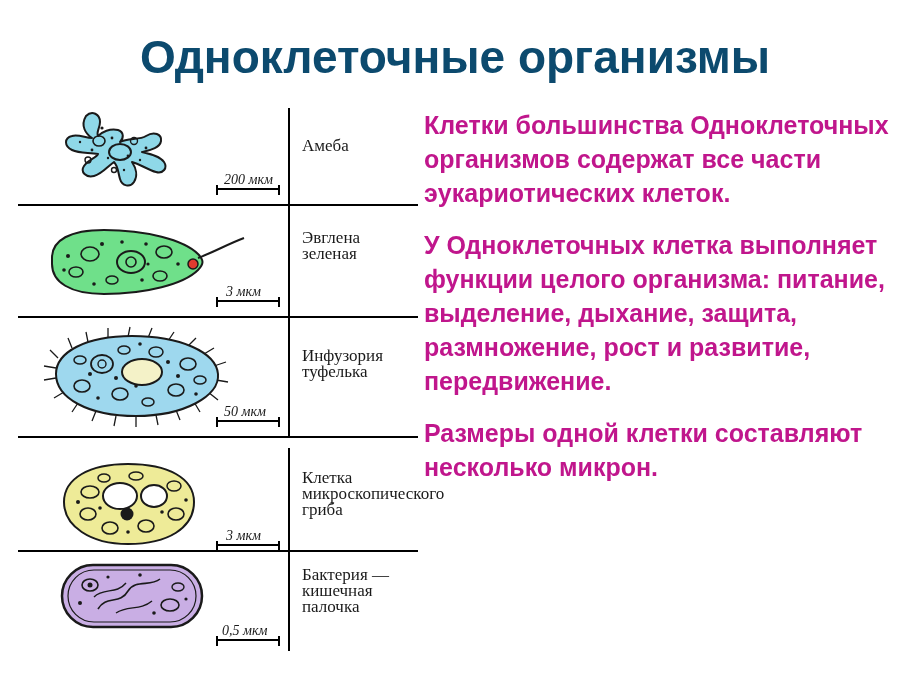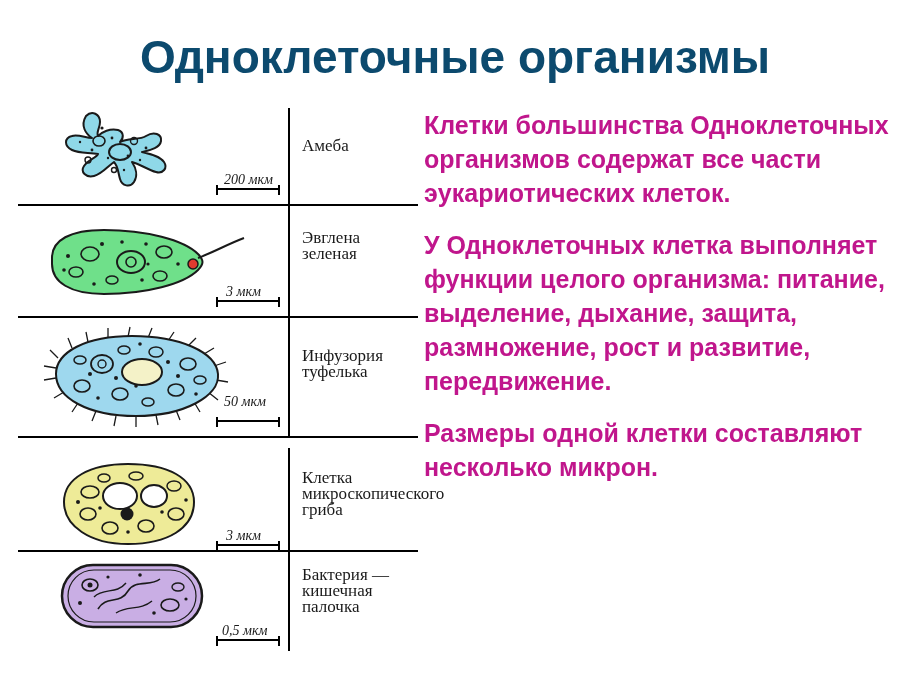--- a/index.html
+++ b/index.html
@@ -216,21 +216,21 @@
         <circle cx="70" cy="74" r="1.8" fill="#1a1a1a"></circle>
         <circle cx="168" cy="70" r="1.8" fill="#1a1a1a"></circle>
         <circle cx="112" cy="20" r="1.8" fill="#1a1a1a"></circle>
       </svg>
       <div class="vline" style="top:0;height:118px;"></div>
       <div class="label" style="top:30px;">
         <div>Инфузория</div>
         <div>туфелька</div>
       </div>
       <div class="scalebar" style="left:198px;top:102px;width:64px;"></div>
-      <div class="scale" style="left:206px;top:76px;">50 мкм</div>
+      <div class="scale" style="left:206px;top:86px;">50 мкм</div>
     </div>
     <div class="row-sep" style="top:328px;"></div>
 
     <div class="row" style="top:330px;height:112px;margin-top:10px;">
       <svg class="organism" width="210" height="108" viewBox="0 0 210 108" style="top:4px;">
         <path d="M36 50 C36 26 62 12 100 12 C140 12 166 26 166 50 C166 76 140 92 100 92
                  C62 92 36 74 36 50 Z" fill="#eeeb98" stroke="#1a1a1a" stroke-width="2"></path>
         <ellipse cx="92" cy="44" rx="17" ry="13" fill="#ffffff" stroke="#1a1a1a" stroke-width="2"></ellipse>
         <ellipse cx="126" cy="44" rx="13" ry="11" fill="#ffffff" stroke="#1a1a1a" stroke-width="2"></ellipse>
         <circle cx="99" cy="62" r="6.5" fill="#1a1a1a"></circle>

